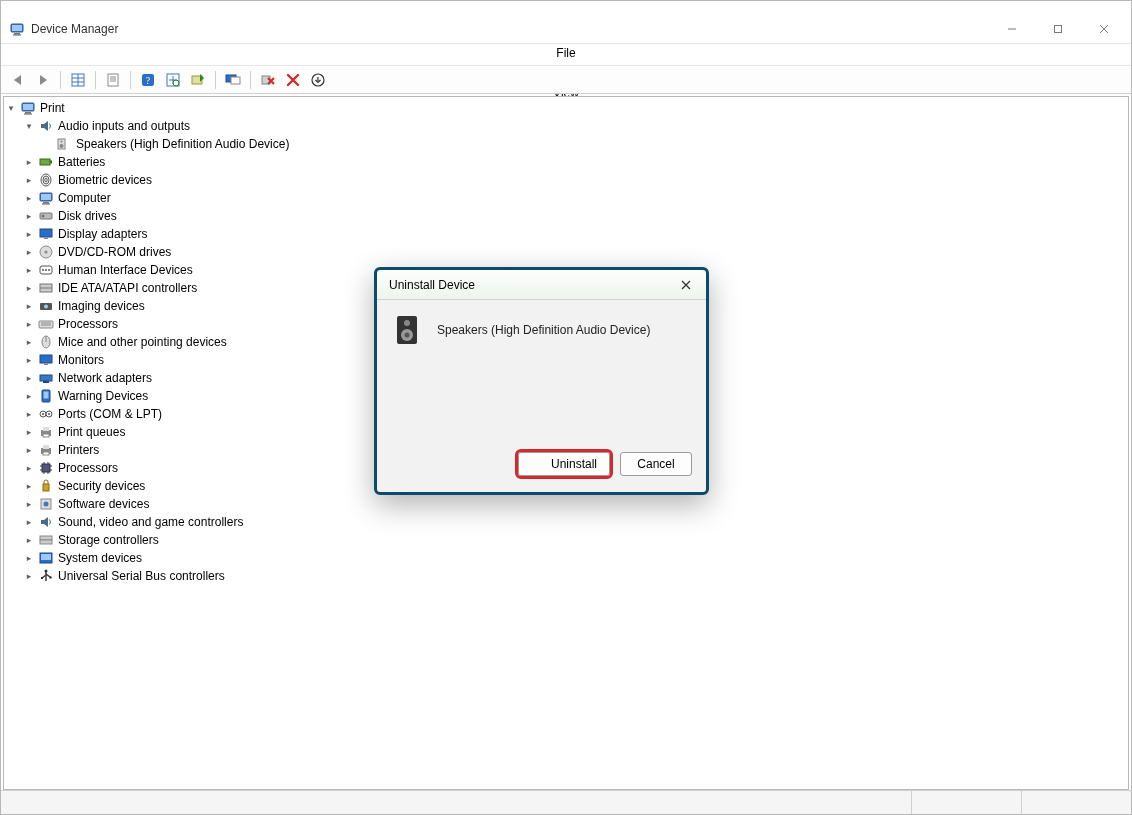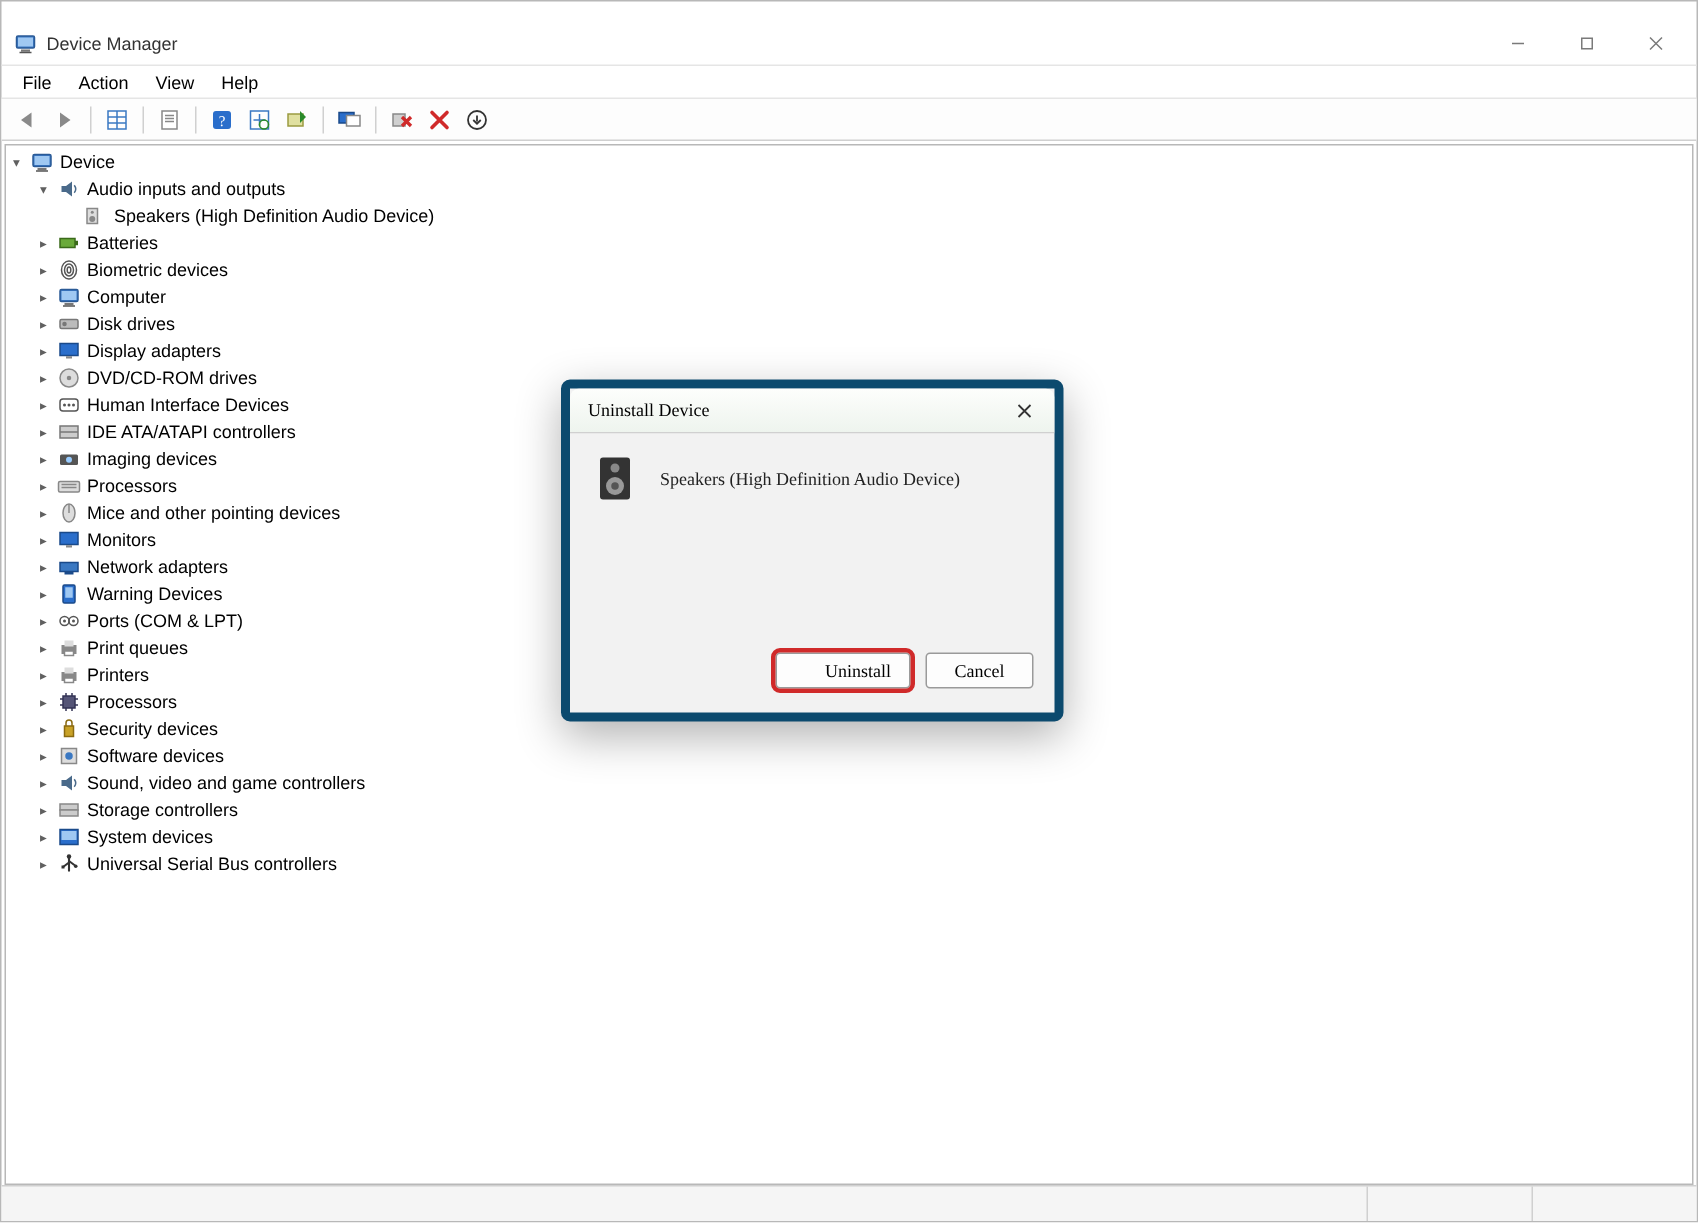--- a/index.html
+++ b/index.html
@@ -40,20 +40,21 @@
     color: #7a7a7a;
   }
   .winbtn svg { width: 10px; height: 10px; }
   
   .menubar {
     height: 22px;
     display: flex; align-items: center;
     padding: 0 6px;
     border-bottom: 1px solid #e5e5e5;
     gap: 2px;
+    flex-direction: column;
   }
   .menubar .menuitem {
     padding: 2px 8px;
     font-size: 12px;
   }
   
   .toolbar {
     height: 28px;
     display: flex; align-items: center;
     gap: 3px;
@@ -108,27 +109,27 @@
     display:flex;
   }
   .statusbar .cell {
     border-left:1px solid #d0d0d0;
     width:110px; height:100%;
   }
   .statusbar .cell:first-child { border-left:none; flex:1 1 auto; width:auto;}
   
   .dialog {
     position:absolute;
-    left:373px; top:252px;
+    left:373px; top:266px;
     width:335px; height:228px;
     background:#f2f2f2;
-    border:6px solid #0c4a6e;
+    border:3px solid #0c4a6e;
     border-radius:6px;
     box-shadow: 0 10px 30px rgba(0,0,0,.3);
-    display:flex; flex-direction:column;font-family:Liberation Serif, serif;
+    display:flex; flex-direction:column;
   }
   .dlg-head {
     height:30px;
     display:flex; align-items:center;
     padding: 0 6px 0 12px;
     background: linear-gradient(#fdfefc,#eef4ee);
     border-bottom:1px solid #d0d0d0;
     border-top-left-radius:6px; border-top-right-radius:6px;
   }
   .dlg-title { font-size:12px; flex:0 0 auto; }
@@ -451,21 +452,21 @@
   <div class="tree-wrap">
     <div class="tree" id="tree">
         <div class="row">
 
     <span class="expander">▾</span>
     <span class="node-icon">
             <svg viewBox="0 0 16 16">
               <use href="#i-computer"></use>
             </svg>
           </span>
-    <span class="label">Device</span>
+    <span class="label">Print</span>
   </div>
         <div class="row">
     <span class="indent"></span>
     <span class="expander">▾</span>
     <span class="node-icon">
             <svg viewBox="0 0 16 16">
               <use href="#i-speaker"></use>
             </svg>
           </span>
     <span class="label">Audio inputs and outputs</span>

